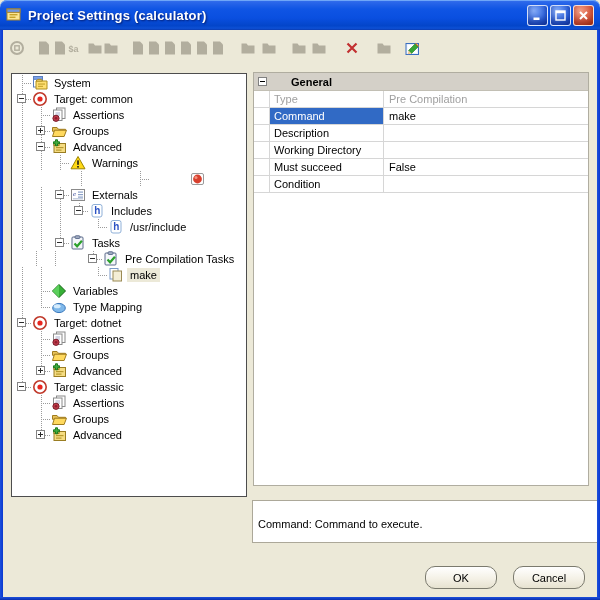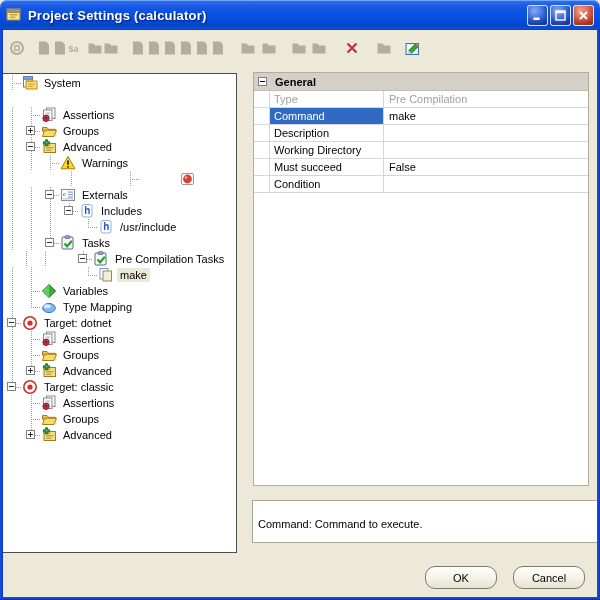--- a/index.html
+++ b/index.html
@@ -22,21 +22,21 @@
   .wbtn{width:21px;height:21px;border-radius:3px;border:1px solid rgba(255,255,255,.8);box-sizing:border-box;
     display:flex;align-items:center;justify-content:center;}
   .wbtn.mm{background:radial-gradient(circle at 30% 25%,#85abf7,#2a61de 65%,#1746c0);box-shadow:inset 0 -5px 6px rgba(0,0,60,.35);}
   .wbtn.cl{background:radial-gradient(circle at 30% 25%,#f2a088,#dd6045 55%,#bc3a13);box-shadow:inset 0 -5px 6px rgba(80,0,0,.35);}
 
   
   .toolbar{position:absolute;left:3px;top:30px;right:3px;height:36px;}
   .tbi{position:absolute;top:10px;width:16px;height:16px;}
 
   
-  .tree-panel{position:absolute;left:1px;top:73px;width:236px;height:480px;background:#fff;
+  .tree-panel{position:absolute;left:11px;top:73px;width:236px;height:424px;background:#fff;
     border:1px solid #4d4d4d;box-sizing:border-box;overflow:hidden;}
   .trow{position:absolute;left:1px;height:16px;display:flex;align-items:center;white-space:nowrap;}
   .cell{display:inline-block;width:19px;height:16px;position:relative;flex:none;}
   .cell.v::before{content:"";position:absolute;left:9px;top:0;bottom:0;width:1px;
     background-image:repeating-linear-gradient(180deg,#9b9b9b 0 1px,transparent 1px 2px);}
   .cell.vhalf::before{content:"";position:absolute;left:9px;top:0;height:8px;width:1px;
     background-image:repeating-linear-gradient(180deg,#9b9b9b 0 1px,transparent 1px 2px);}
   .cell.hstub::after{content:"";position:absolute;left:9px;right:0;top:8px;height:1px;
     background-image:repeating-linear-gradient(90deg,#9b9b9b 0 1px,transparent 1px 2px);}
   .exp{position:absolute;left:4px;top:3px;width:9px;height:9px;border:1px solid #848484;background:#fff;
@@ -47,21 +47,21 @@
   .tlabel{padding:1px 3px;}
   .tlabel.selected{background:#ece9d8;}
 
   
   .prop-grid{position:absolute;left:253px;top:72px;width:336px;height:414px;background:#fff;
     border:1px solid #b0ada0;box-sizing:border-box;}
   .grid-header{height:17px;background:#d4d0c8;display:flex;align-items:center;border-bottom:1px solid #c2bfb4;}
   .colbox{width:9px;height:9px;border:1px solid #808080;background:#fff;margin-left:4px;position:relative;
     box-sizing:border-box;flex:none;}
   .colbox::before{content:"";position:absolute;left:1px;right:1px;top:3px;height:1px;background:#000;}
-  .cat-label{font-weight:bold;margin-left:8px;}
+  .cat-label{font-weight:bold;margin-left:24px;}
   .grow{height:17px;display:flex;border-bottom:1px solid #d6d6d6;box-sizing:border-box;}
   .gind{width:16px;border-right:1px solid #d6d6d6;flex:none;box-sizing:border-box;}
   .glabel{width:114px;flex:none;border-right:1px solid #d6d6d6;padding:2px 0 0 4px;box-sizing:border-box;overflow:hidden;}
   .gvalue{flex:1;padding:2px 0 0 5px;box-sizing:border-box;}
   .grow.readonly .glabel,.grow.readonly .gvalue{color:#a0a0a0;}
   .grow.selected .glabel{background:#316ac5;color:#fff;}
 
   
   .help-panel{position:absolute;left:252px;top:500px;width:382px;height:43px;background:#fff;
     border:1px solid #aca899;box-sizing:border-box;padding:17px 4px 8px 5px;}
@@ -271,20 +271,29 @@
         </svg></span>
     </div>
 
   <div class="tree-panel" id="tree">
       <div class="trow" style="top: 1px;">
         <span class="cell hstub v"></span>
         <svg class="ticon" width="16" height="16" viewBox="0 0 16 16">
           <use href="#s-system"></use>
         </svg>
         <span class="tlabel">System</span>
+      </div>
+      <div class="trow" style="top: 17px;">
+        <span class="cell hstub v">
+          <span class="exp"></span>
+        </span>
+        <svg class="ticon" width="16" height="16" viewBox="0 0 16 16">
+          <use href="#s-target"></use>
+        </svg>
+        <span class="tlabel">Target: common</span>
       </div>
       <div class="trow" style="top: 33px;">
         <span class="cell v"></span>
         <span class="cell hstub v"></span>
         <svg class="ticon" width="16" height="16" viewBox="0 0 16 16">
           <use href="#s-assertions"></use>
         </svg>
         <span class="tlabel">Assertions</span>
       </div>
       <div class="trow" style="top: 49px;">

